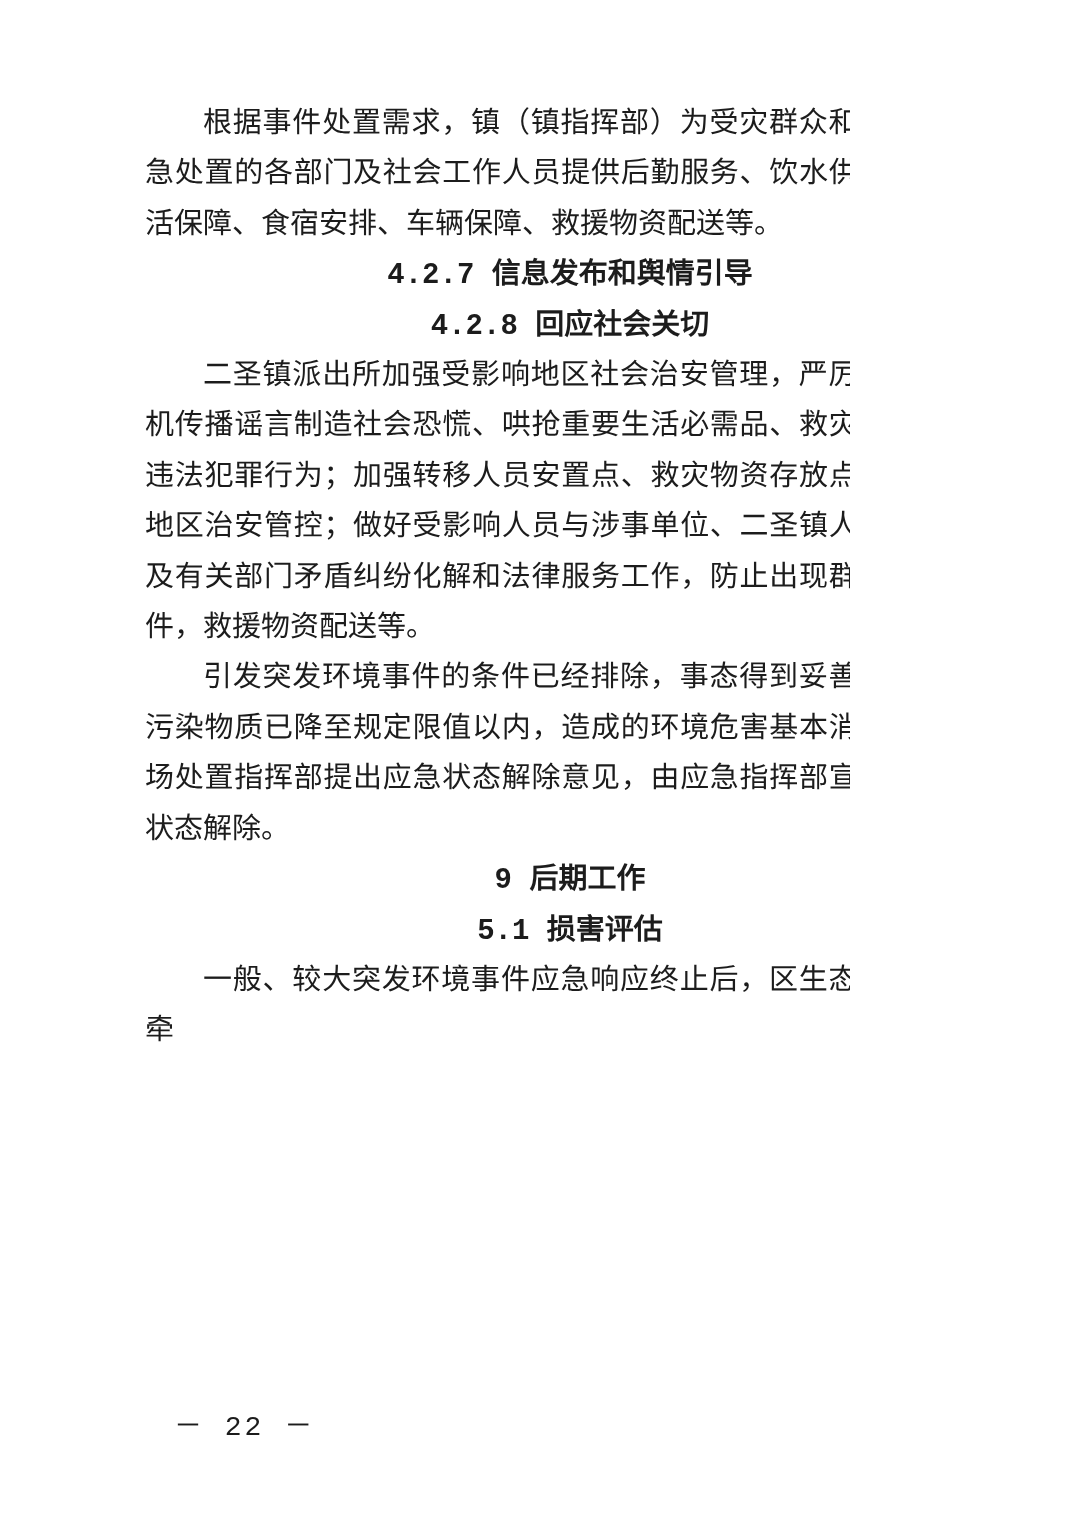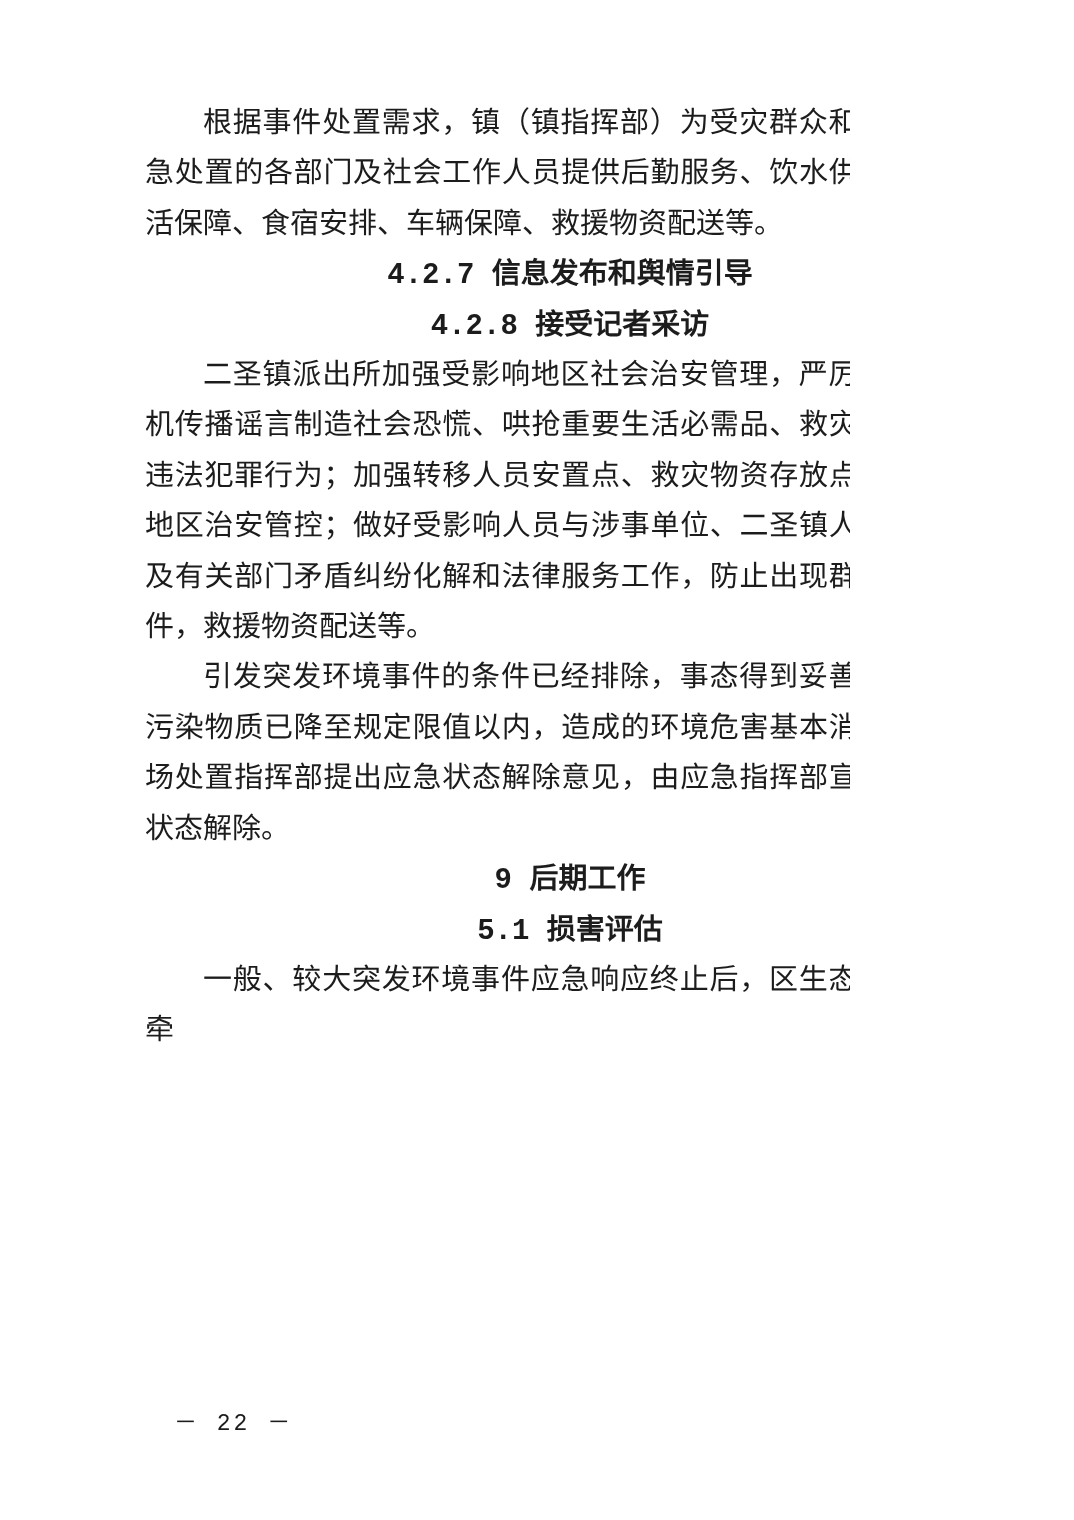--- a/index.html
+++ b/index.html
@@ -37,33 +37,33 @@
   }
   .heading {
     text-indent: 48px;
     font-weight: bold;
     text-align: center;
   }
   .page-footer {
     position: absolute;
     left: 174px;
     top: 1403px;
-    font-size: 23px;
+    font-size: 28px;
     letter-spacing: 3px;
     color: #1c1c1c;
   }
 </style>
 </head>
 <body>
 
 <div class="page">
   <main class="doc-body">
       <p class="para">根据事件处置需求，镇（镇指挥部）为受灾群众和参加应急处置的各部门及社会工作人员提供后勤服务、饮水供应、生活保障、食宿安排、车辆保障、救援物资配送等。</p>
       <p class="heading">4.2.7 信息发布和舆情引导</p>
-      <p class="heading">4.2.8 接受记者采访</p>
+      <p class="heading">4.2.8 回应社会关切</p>
       <p class="para">二圣镇派出所加强受影响地区社会治安管理，严厉打击借机传播谣言制造社会恐慌、哄抢重要生活必需品、救灾物资等违法犯罪行为；加强转移人员安置点、救灾物资存放点等重点地区治安管控；做好受影响人员与涉事单位、二圣镇人民政府及有关部门矛盾纠纷化解和法律服务工作，防止出现群体性事件，救援物资配送等。</p>
       <p class="para">引发突发环境事件的条件已经排除，事态得到妥善控制，污染物质已降至规定限值以内，造成的环境危害基本消除，现场处置指挥部提出应急状态解除意见，由应急指挥部宣布应急状态解除。</p>
       <p class="heading">9 后期工作</p>
       <p class="heading">5.1 损害评估</p>
       <p class="para">一般、较大突发环境事件应急响应终止后，区生态环境局牵</p>
     </main>
   <footer class="page-footer">
     <span>－ 22 －</span>
   </footer>
 </div>

